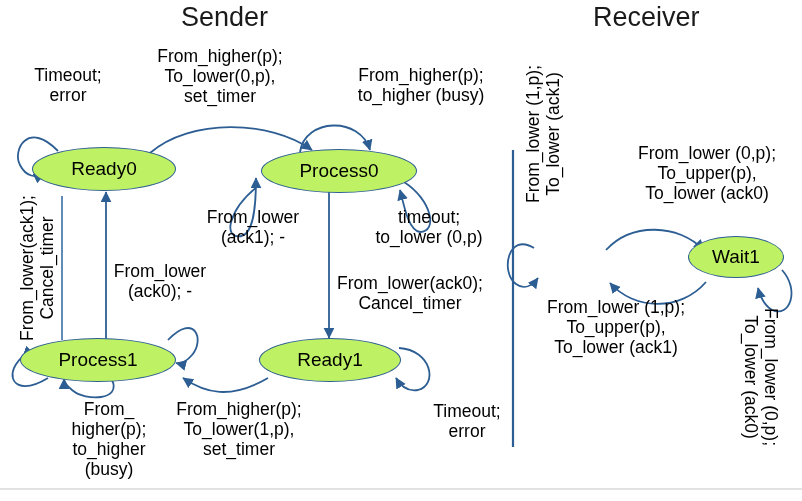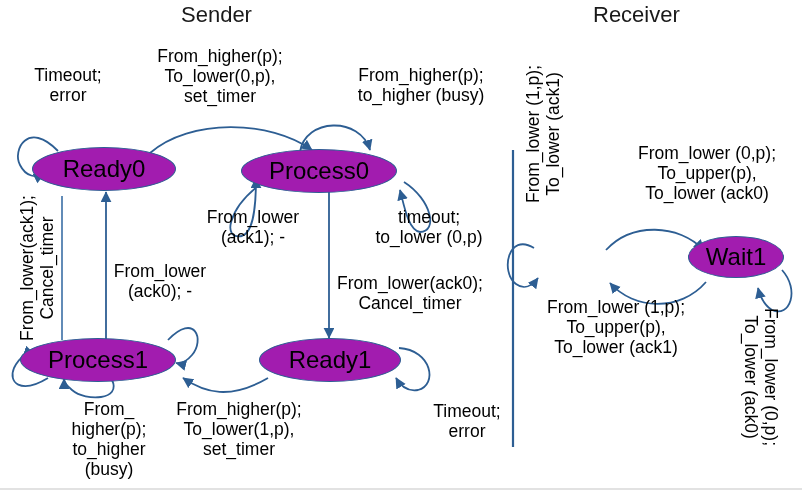--- a/index.html
+++ b/index.html
@@ -38,33 +38,33 @@
     stroke: #2d5e93;
     stroke-width: 2.2;
   }
   .bottomrule {
     stroke: #d8d8d8;
     stroke-width: 1.4;
   }
   .state {
     position: absolute;
     border-radius: 50%;
-    background: #a21caf;
+    background: #bef264;
     border: 1.8px solid #2d5e93;
     display: flex;
     align-items: center;
     justify-content: center;
-    font-size: 24px;
+    font-size: 19px;
     color: #000;
     box-sizing: border-box;
     z-index: 3;
   }
   .title {
     position: absolute;
-    font-size: 22px;
+    font-size: 27px;
     color: #1a1a1a;
     white-space: nowrap;
     z-index: 4;
   }
   .lbl {
     position: absolute;
     font-size: 17.5px;
     line-height: 1.14;
     color: #000;
     white-space: pre;
@@ -128,21 +128,21 @@
 
     <path class="edge" marker-end="url(#ah)" d="M 706,282 C 680,312 634,310 610,283"></path>
 
     <path class="edge" marker-end="url(#ah)" d="M 782,270 C 800,290 790,318 772,310 C 764,305 760,296 758,288"></path>
   </svg>
 
   <div class="title" style="left:181px; top:2px;">Sender</div>
   <div class="title" style="left:593px; top:2px;">Receiver</div>
 
   <div class="state" style="left:32px; top:147px; width:144px; height:44px;">Ready0</div>
-  <div class="state" style="left:241px; top:149px; width:156px; height:44px;">Process0</div>
+  <div class="state" style="left:261px; top:149px; width:156px; height:44px;">Process0</div>
   <div class="state" style="left:20px; top:338px; width:156px; height:44px;">Process1</div>
   <div class="state" style="left:259px; top:338px; width:142px; height:44px;">Ready1</div>
 
   <div class="state" style="left:688px; top:236px; width:96px; height:42px;">Wait1</div>
 
   <div class="lbl c" style="left:8px; top:66px; width:120px;">Timeout;
 error</div>
 
   <div class="lbl c" style="left:131px; top:47px; width:178px;">From_higher(p);
 To_lower(0,p),

